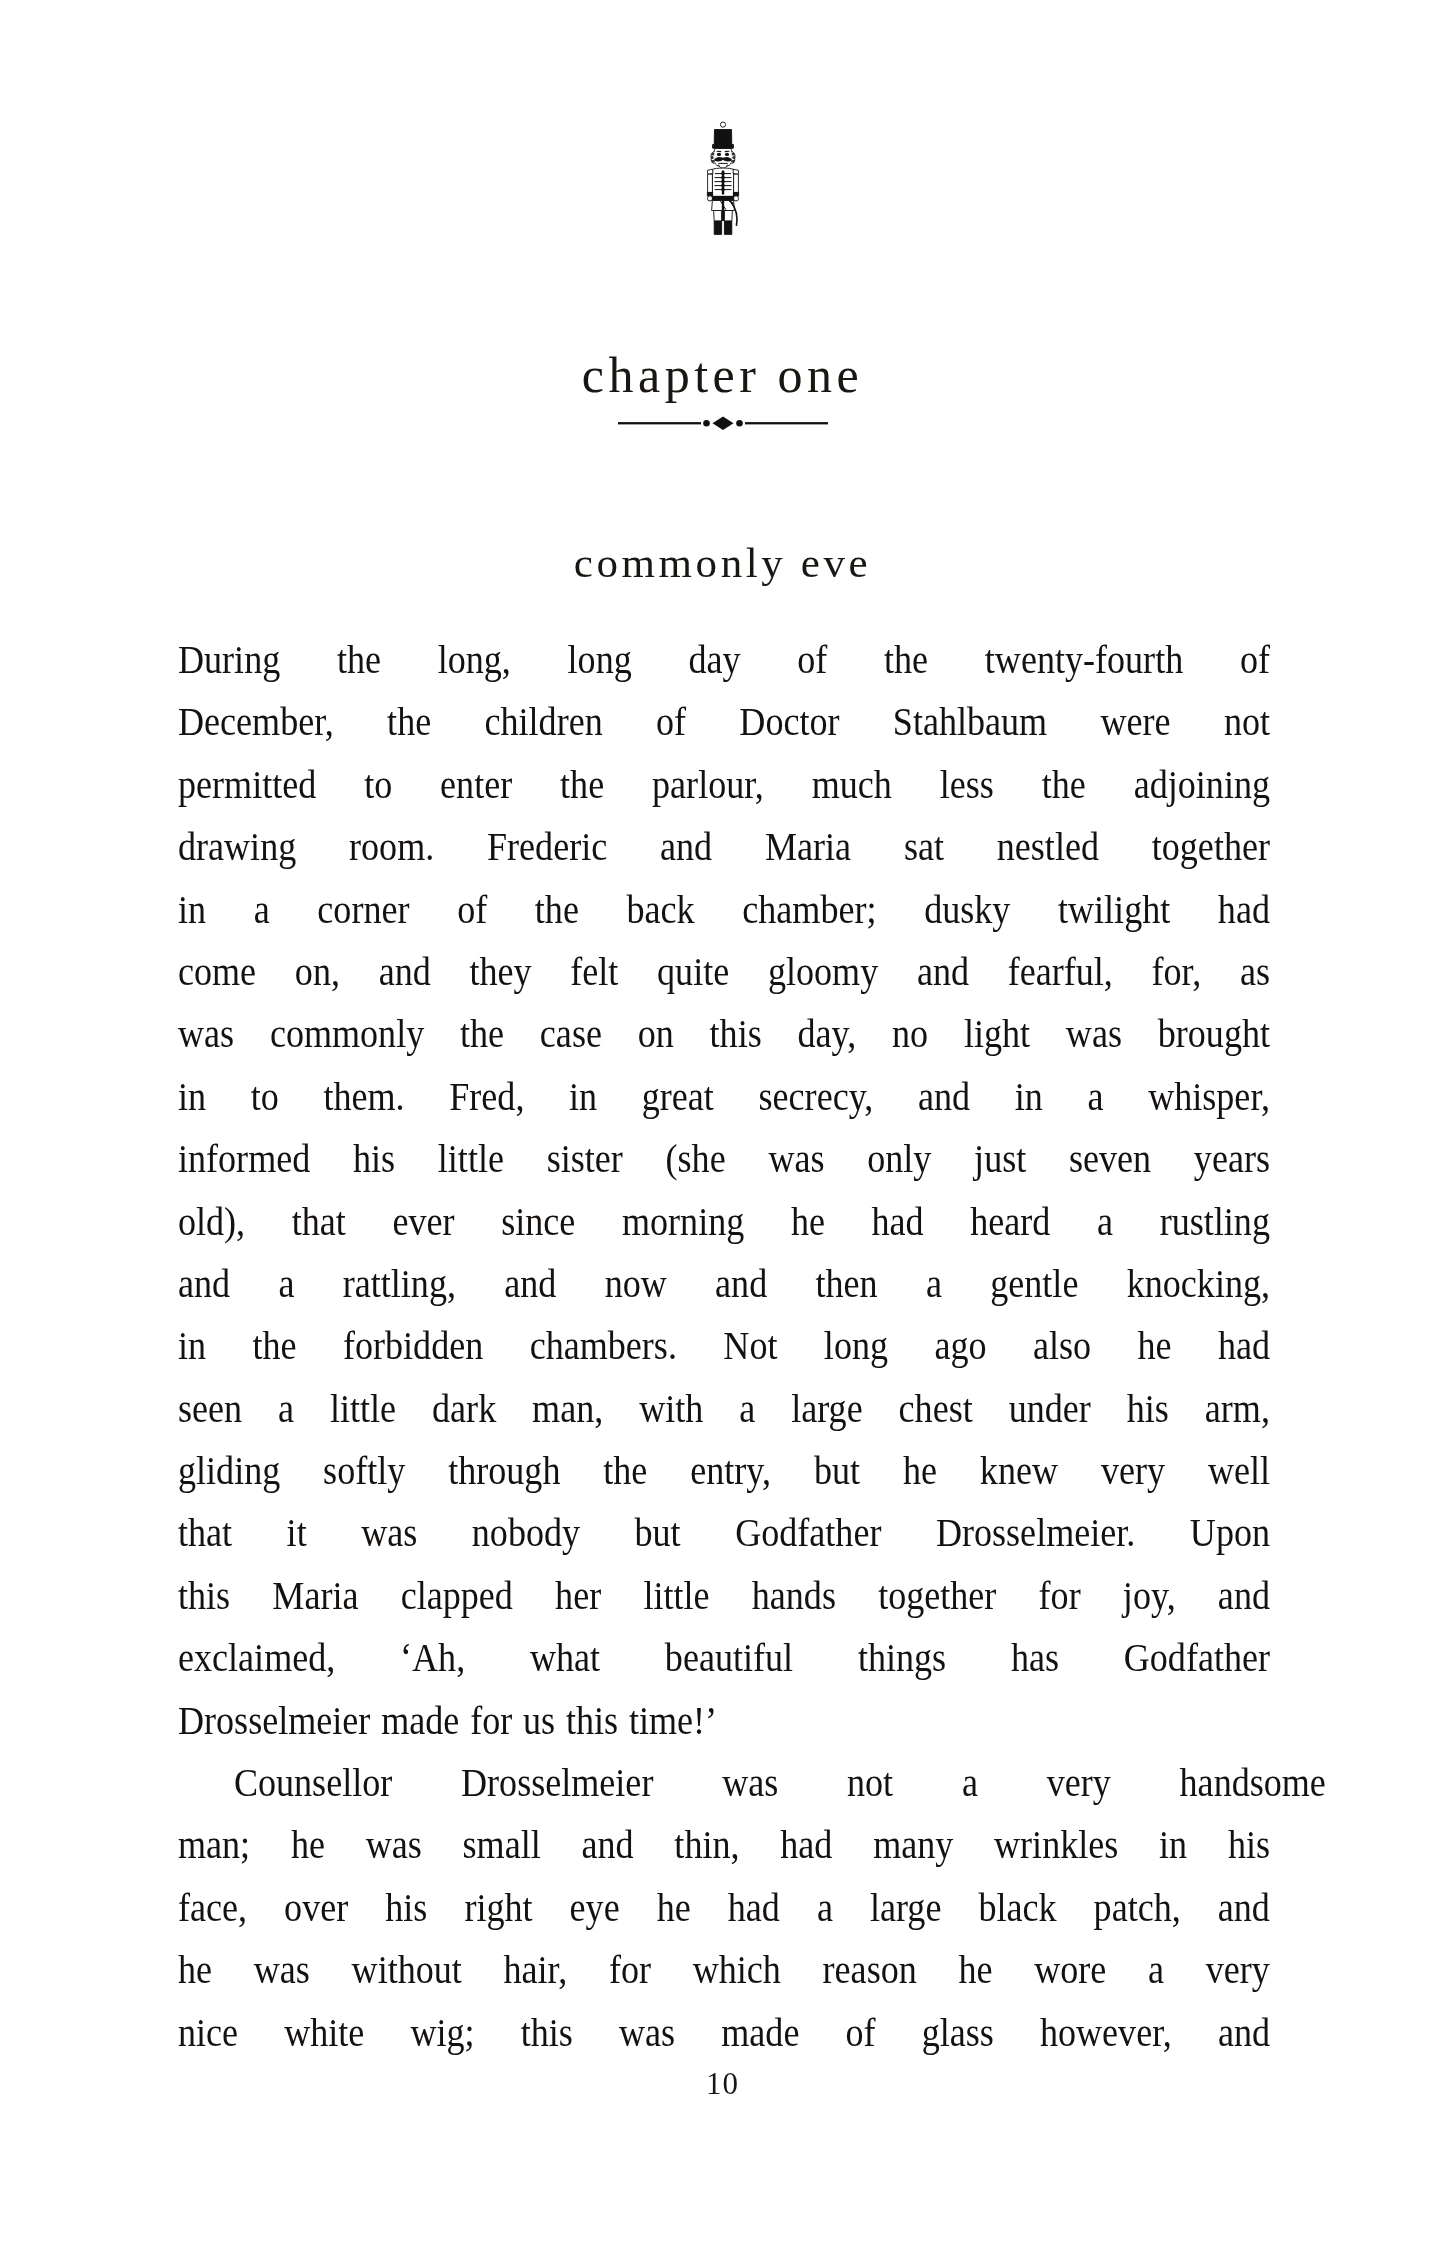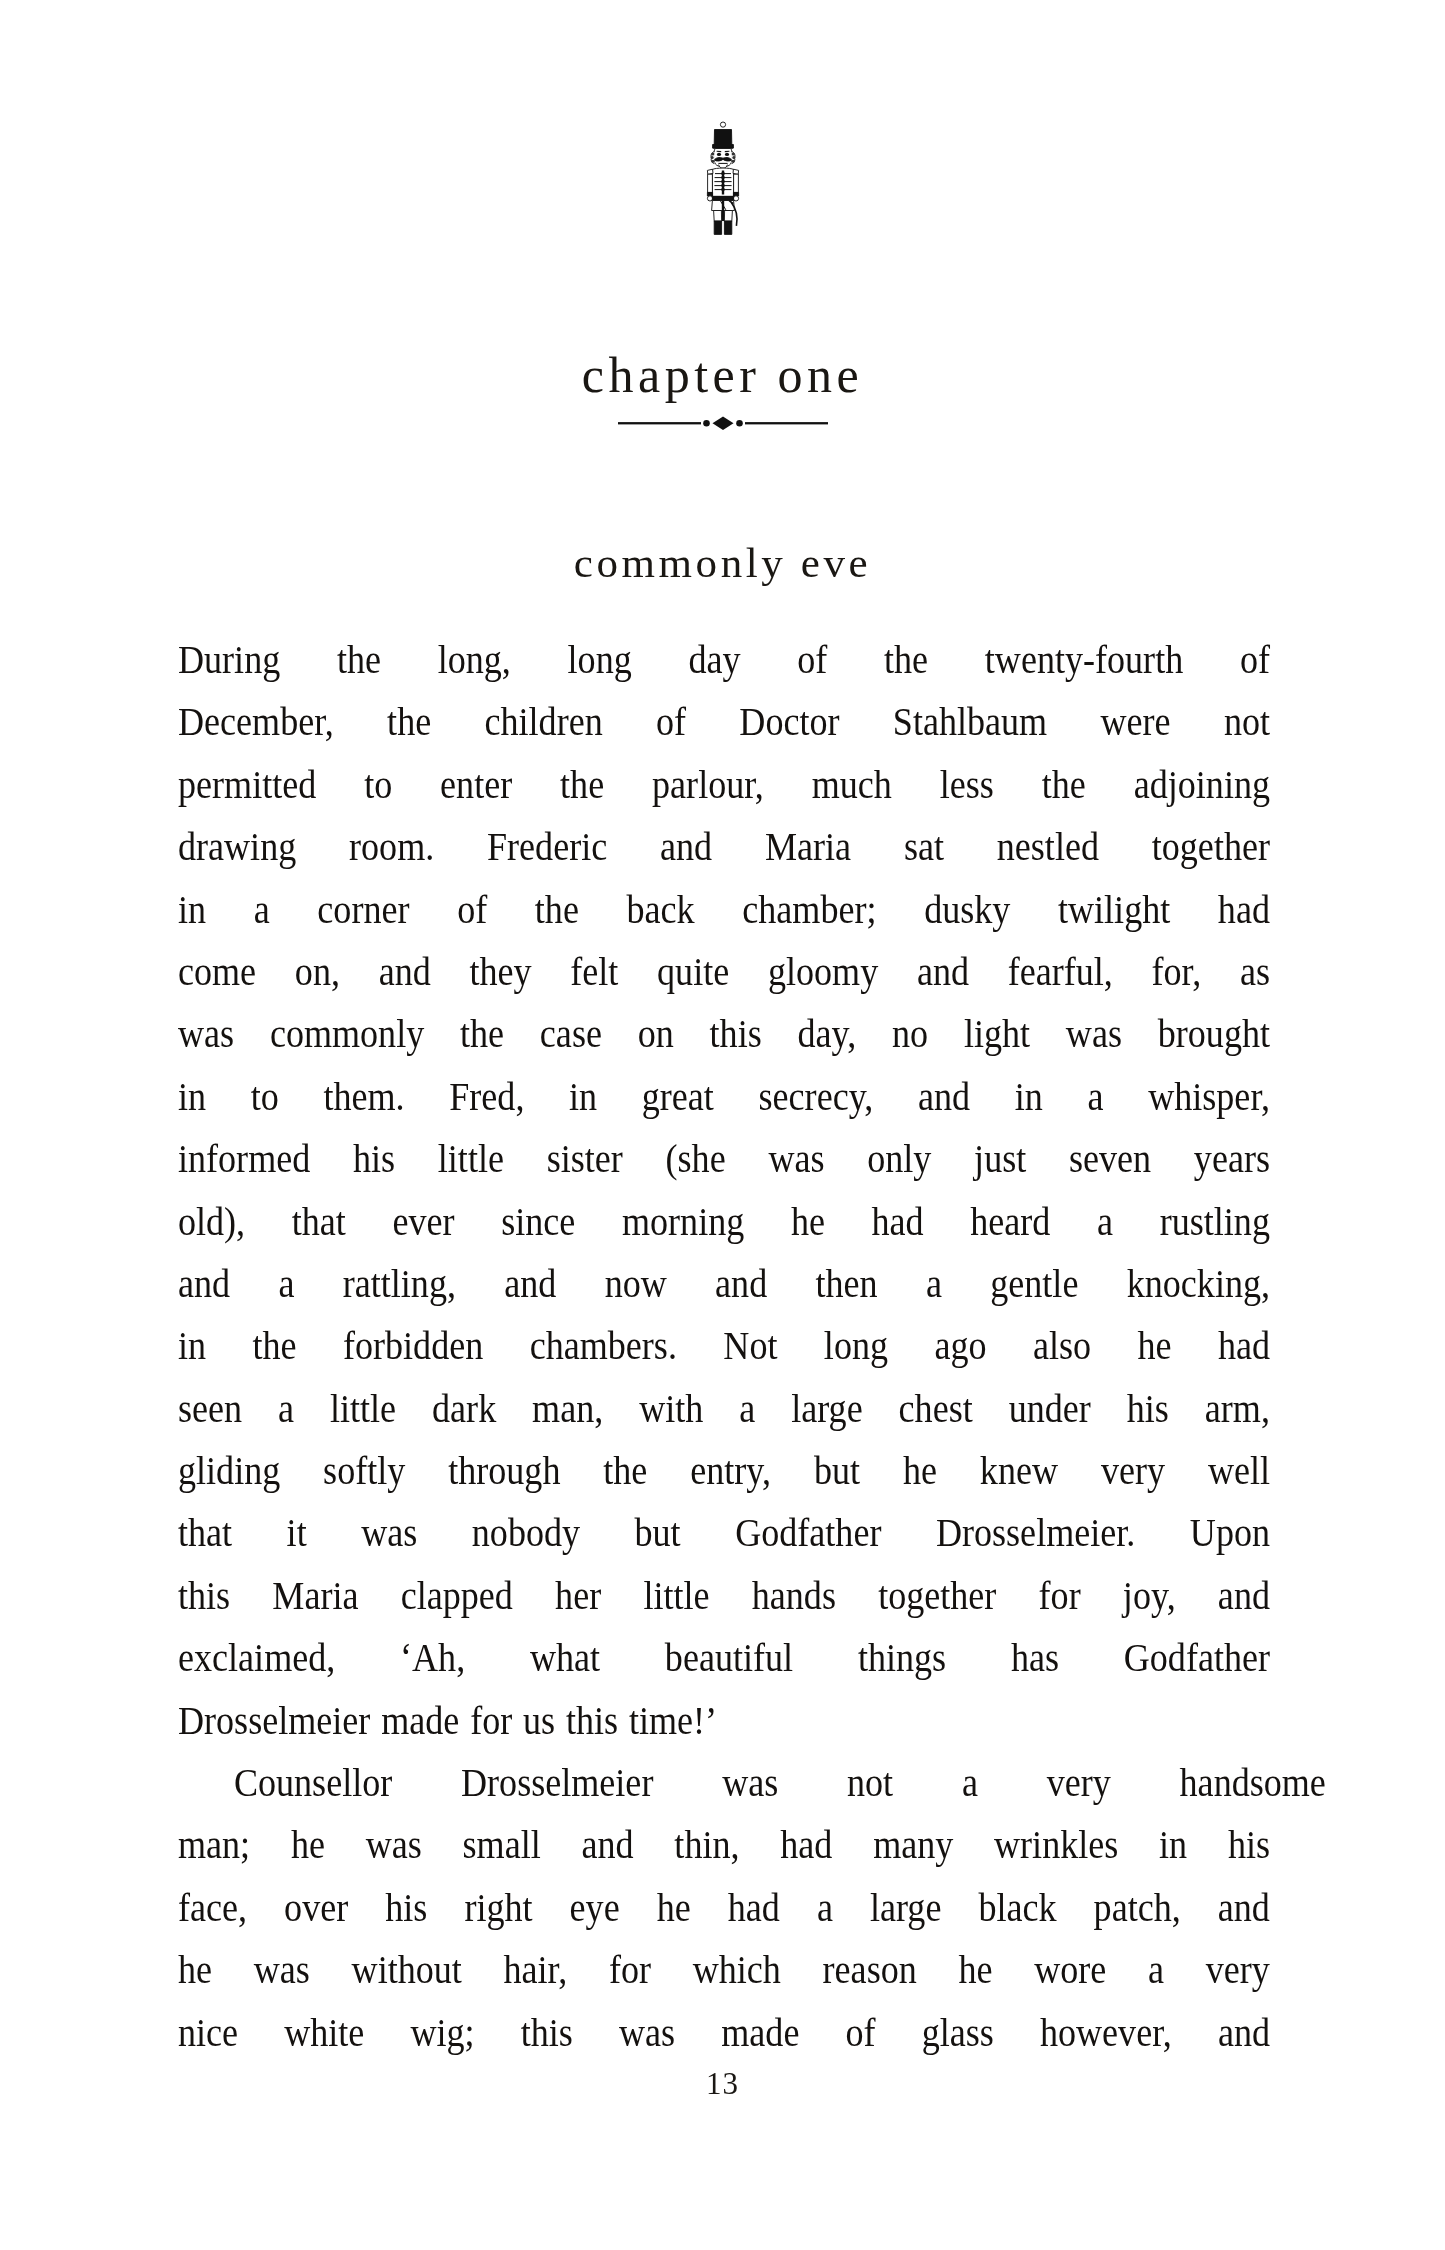--- a/index.html
+++ b/index.html
@@ -481,15 +481,15 @@
         <span class="w">this</span>
         <span class="w">was</span>
         <span class="w">made</span>
         <span class="w">of</span>
         <span class="w">glass</span>
         <span class="w">however,</span>
         <span class="w">and</span>
       </div>
     </div>
 
-  <div class="folio">13</div>
+  <div class="folio">10</div>
 
 </div>
 
 </body></html>

